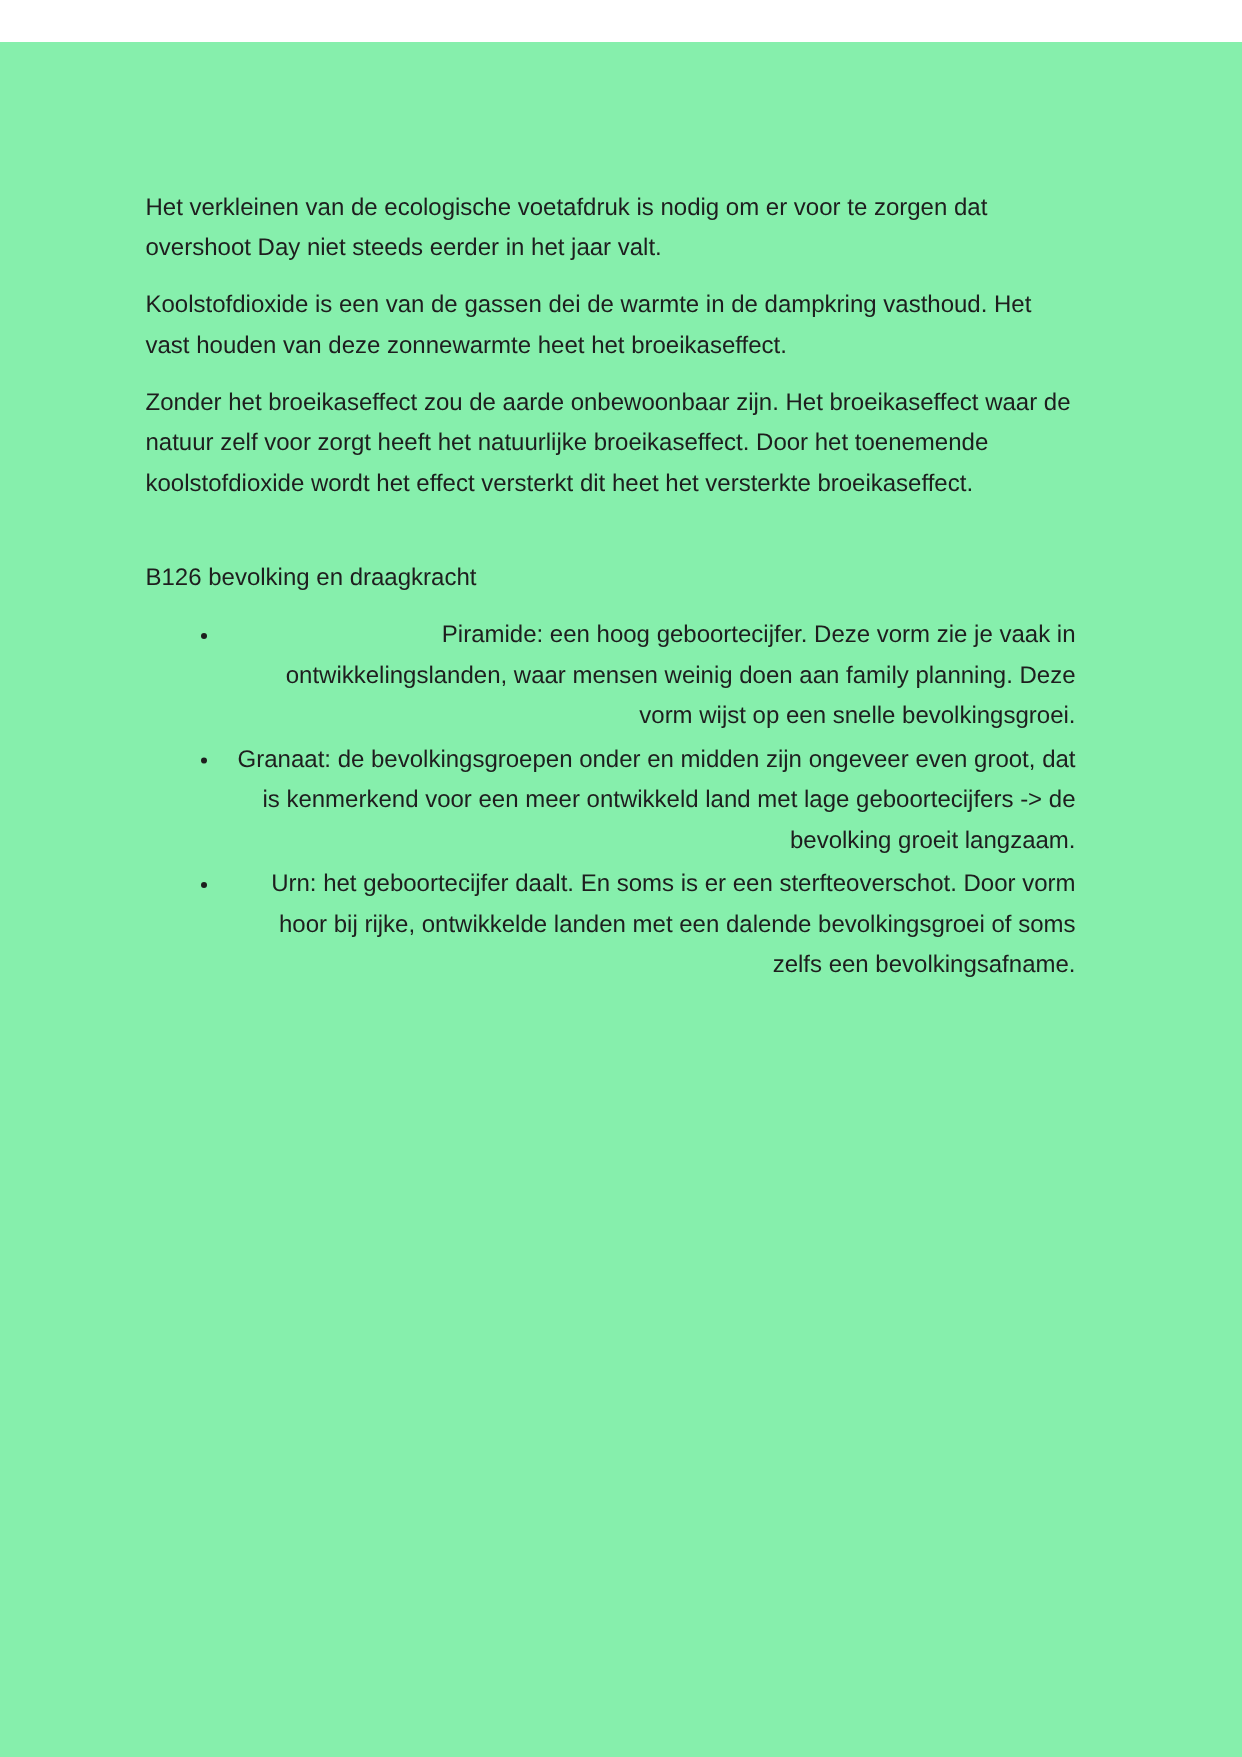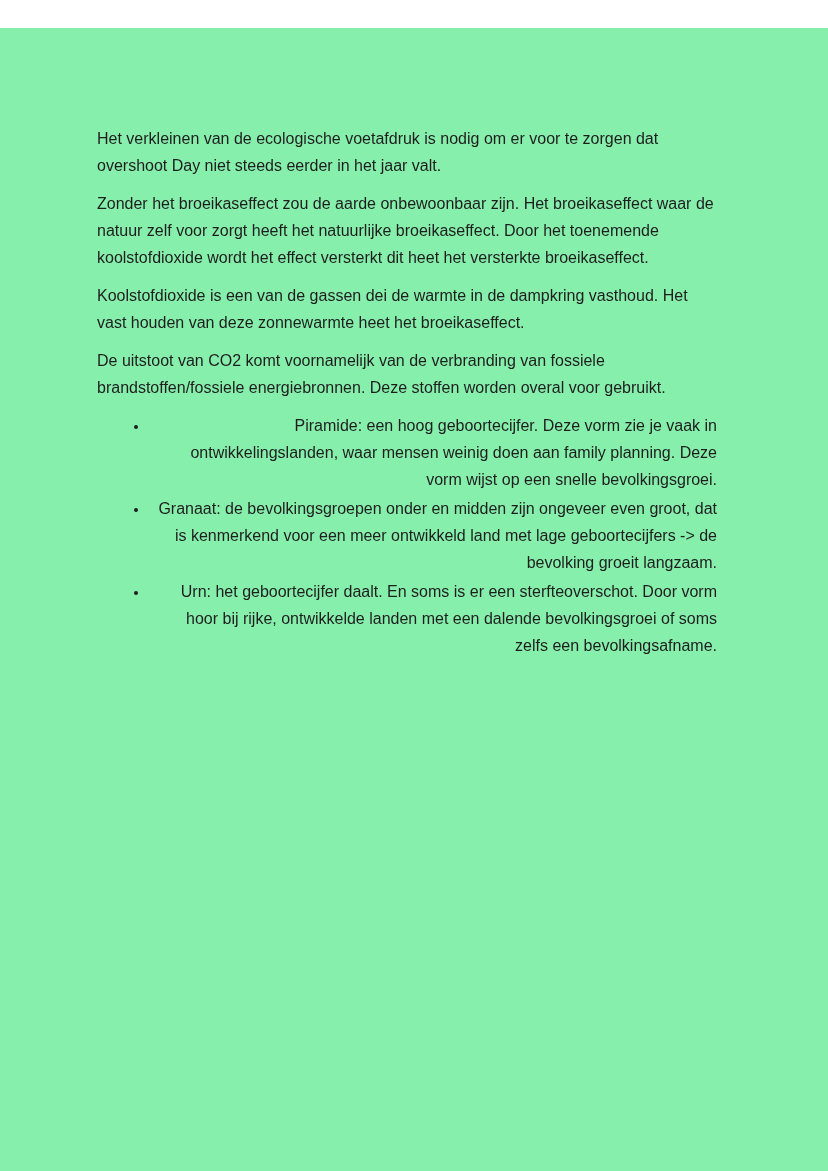--- a/index.html
+++ b/index.html
@@ -43,24 +43,24 @@
     color: #1e1e1e;
   }
 </style>
 </head>
 <body>
 
 <div class="page">
 
   <p class="para">Het verkleinen van de ecologische voetafdruk is nodig om er voor te zorgen dat overshoot Day niet steeds eerder in het jaar valt.</p>
 
+  <p class="para">Koolstofdioxide is een van de gassen dei de warmte in de dampkring vasthoud. Het vast houden van deze zonnewarmte heet het broeikaseffect.</p>
   <p class="para">Zonder het broeikaseffect zou de aarde onbewoonbaar zijn. Het broeikaseffect waar de natuur zelf voor zorgt heeft het natuurlijke broeikaseffect. Door het toenemende koolstofdioxide wordt het effect versterkt dit heet het versterkte broeikaseffect.</p>
-  <p class="para">Koolstofdioxide is een van de gassen dei de warmte in de dampkring vasthoud. Het vast houden van deze zonnewarmte heet het broeikaseffect.</p>
-  <p class="para">De uitstoot van CO2 komt voornamelijk van de verbranding van fossiele brandstoffen/fossiele energiebronnen. Deze stoffen worden overal voor gebruikt.</p>
 
+  <p class="para heading">B126 bevolking en draagkracht</p>
 
   <ul class="bullets">
     <li>Piramide: een hoog geboortecijfer. Deze vorm zie je vaak in ontwikkelingslanden, waar mensen weinig doen aan family planning. Deze vorm wijst op een snelle bevolkingsgroei.</li>
     <li>Granaat: de bevolkingsgroepen onder en midden zijn ongeveer even groot, dat is kenmerkend voor een meer ontwikkeld land met lage geboortecijfers -&gt; de bevolking groeit langzaam.</li>
     <li>Urn: het geboortecijfer daalt. En soms is er een sterfteoverschot. Door vorm hoor bij rijke, ontwikkelde landen met een dalende bevolkingsgroei of soms zelfs een bevolkingsafname.</li>
   </ul>
 
 </div>
 
 </body></html>

